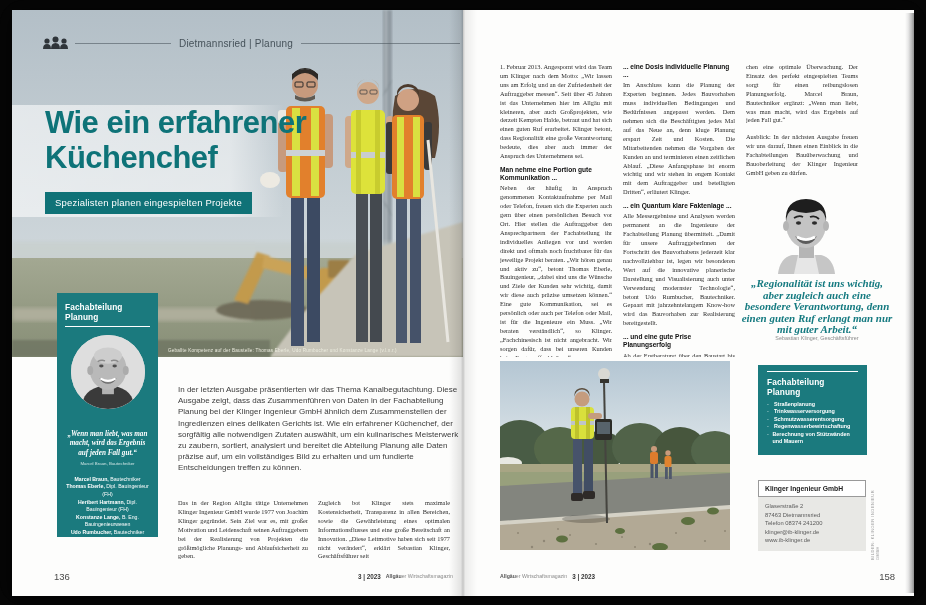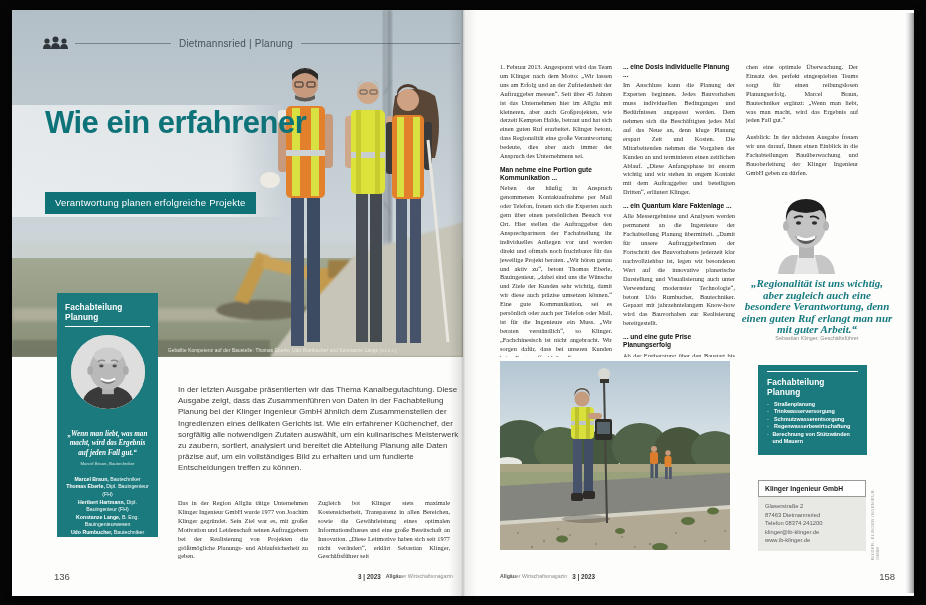--- a/index.html
+++ b/index.html
@@ -197,22 +197,23 @@
               <path d="M18 14 q0 -5 4 -5 q4 0 4 5 Z"></path>
         </g>
       </svg>
       <div class="kicker-line" style="flex:0 0 96px;margin-left:6px;"></div>
       <div class="kicker-text">Dietmannsried | Planung</div>
       <div class="kicker-line" style="flex:1;"></div>
     </div>
 
     <div class="abs headline">
       <div>Wie ein erfahrener</div>
-    </div>
-    <div class="abs subtitle-badge">Verantwortung planen erfolgreiche Projekte</div>
+      <div>Küchenchef</div>
+    </div>
+    <div class="abs subtitle-badge">Spezialisten planen eingespielten Projekte</div>
     <div class="abs photo-caption">Geballte Kompetenz auf der Baustelle: Thomas Eberle, Udo Rumbucher und Konstanze Lange (v.l.n.r.)</div>
 
     <div class="abs team-box">
       <div class="team-box-title">Fachabteilung Planung</div>
       <div class="team-box-rule"></div>
       <div class="portrait-wrap">
         <svg width="74" height="74" viewBox="0 0 100 100">
           <rect width="100" height="100" fill="#dedede"></rect>
           <ellipse cx="50" cy="92" rx="34" ry="24" fill="#3a3a3a"></ellipse>
           <rect x="42" y="64" width="16" height="16" fill="#b2b2b2"></rect>

